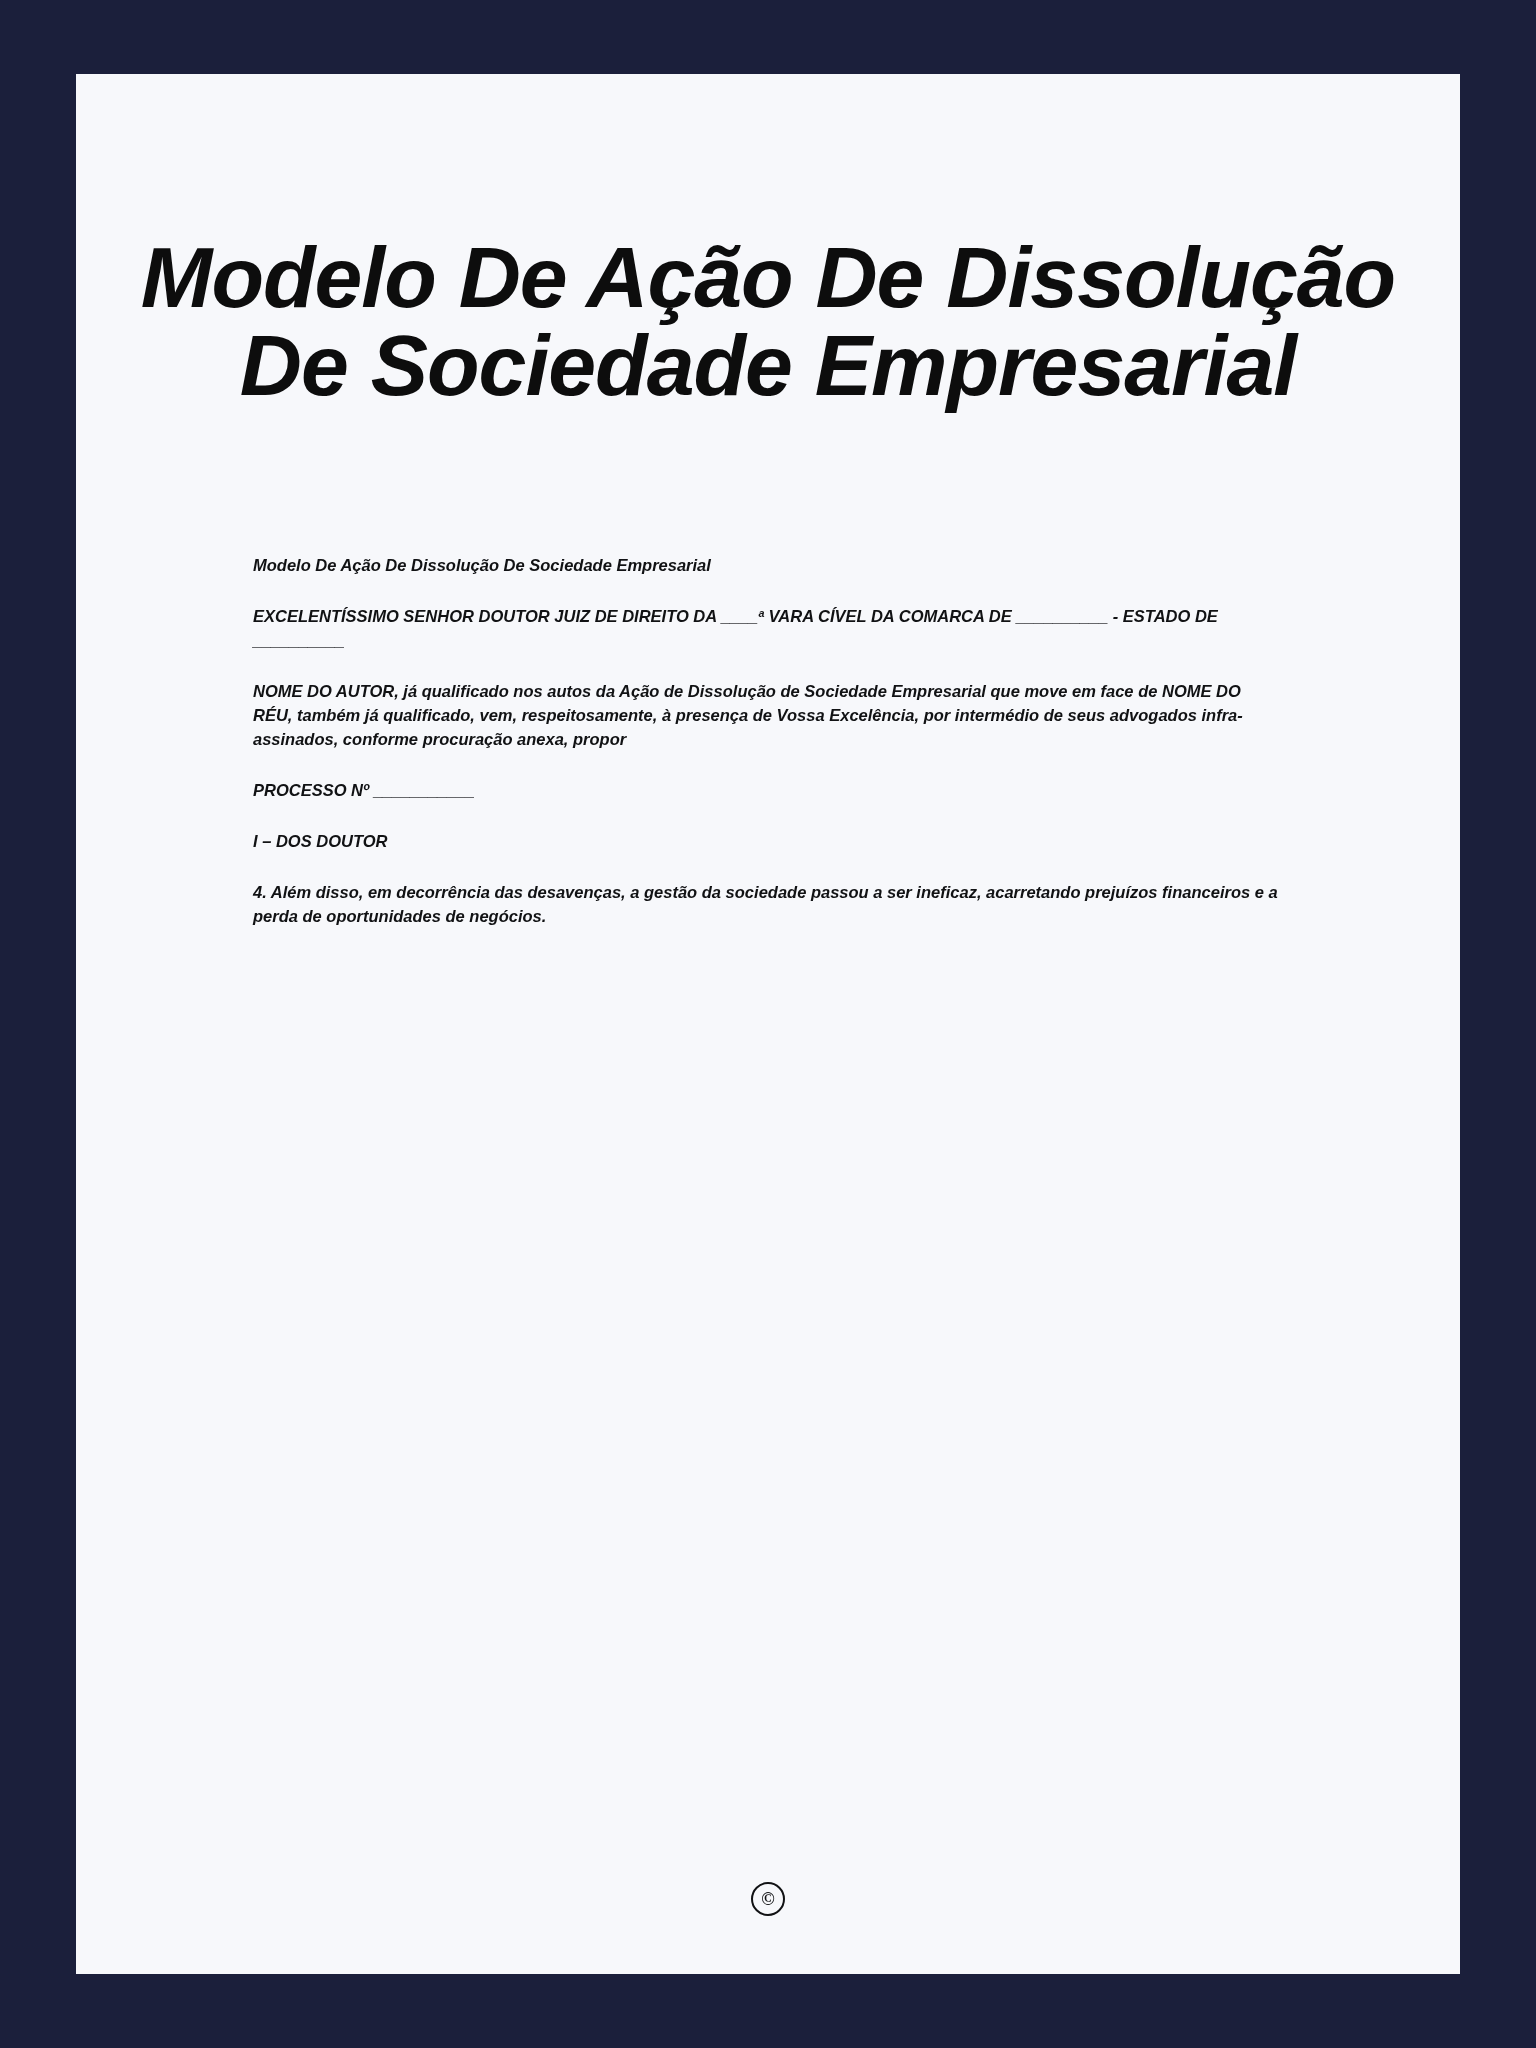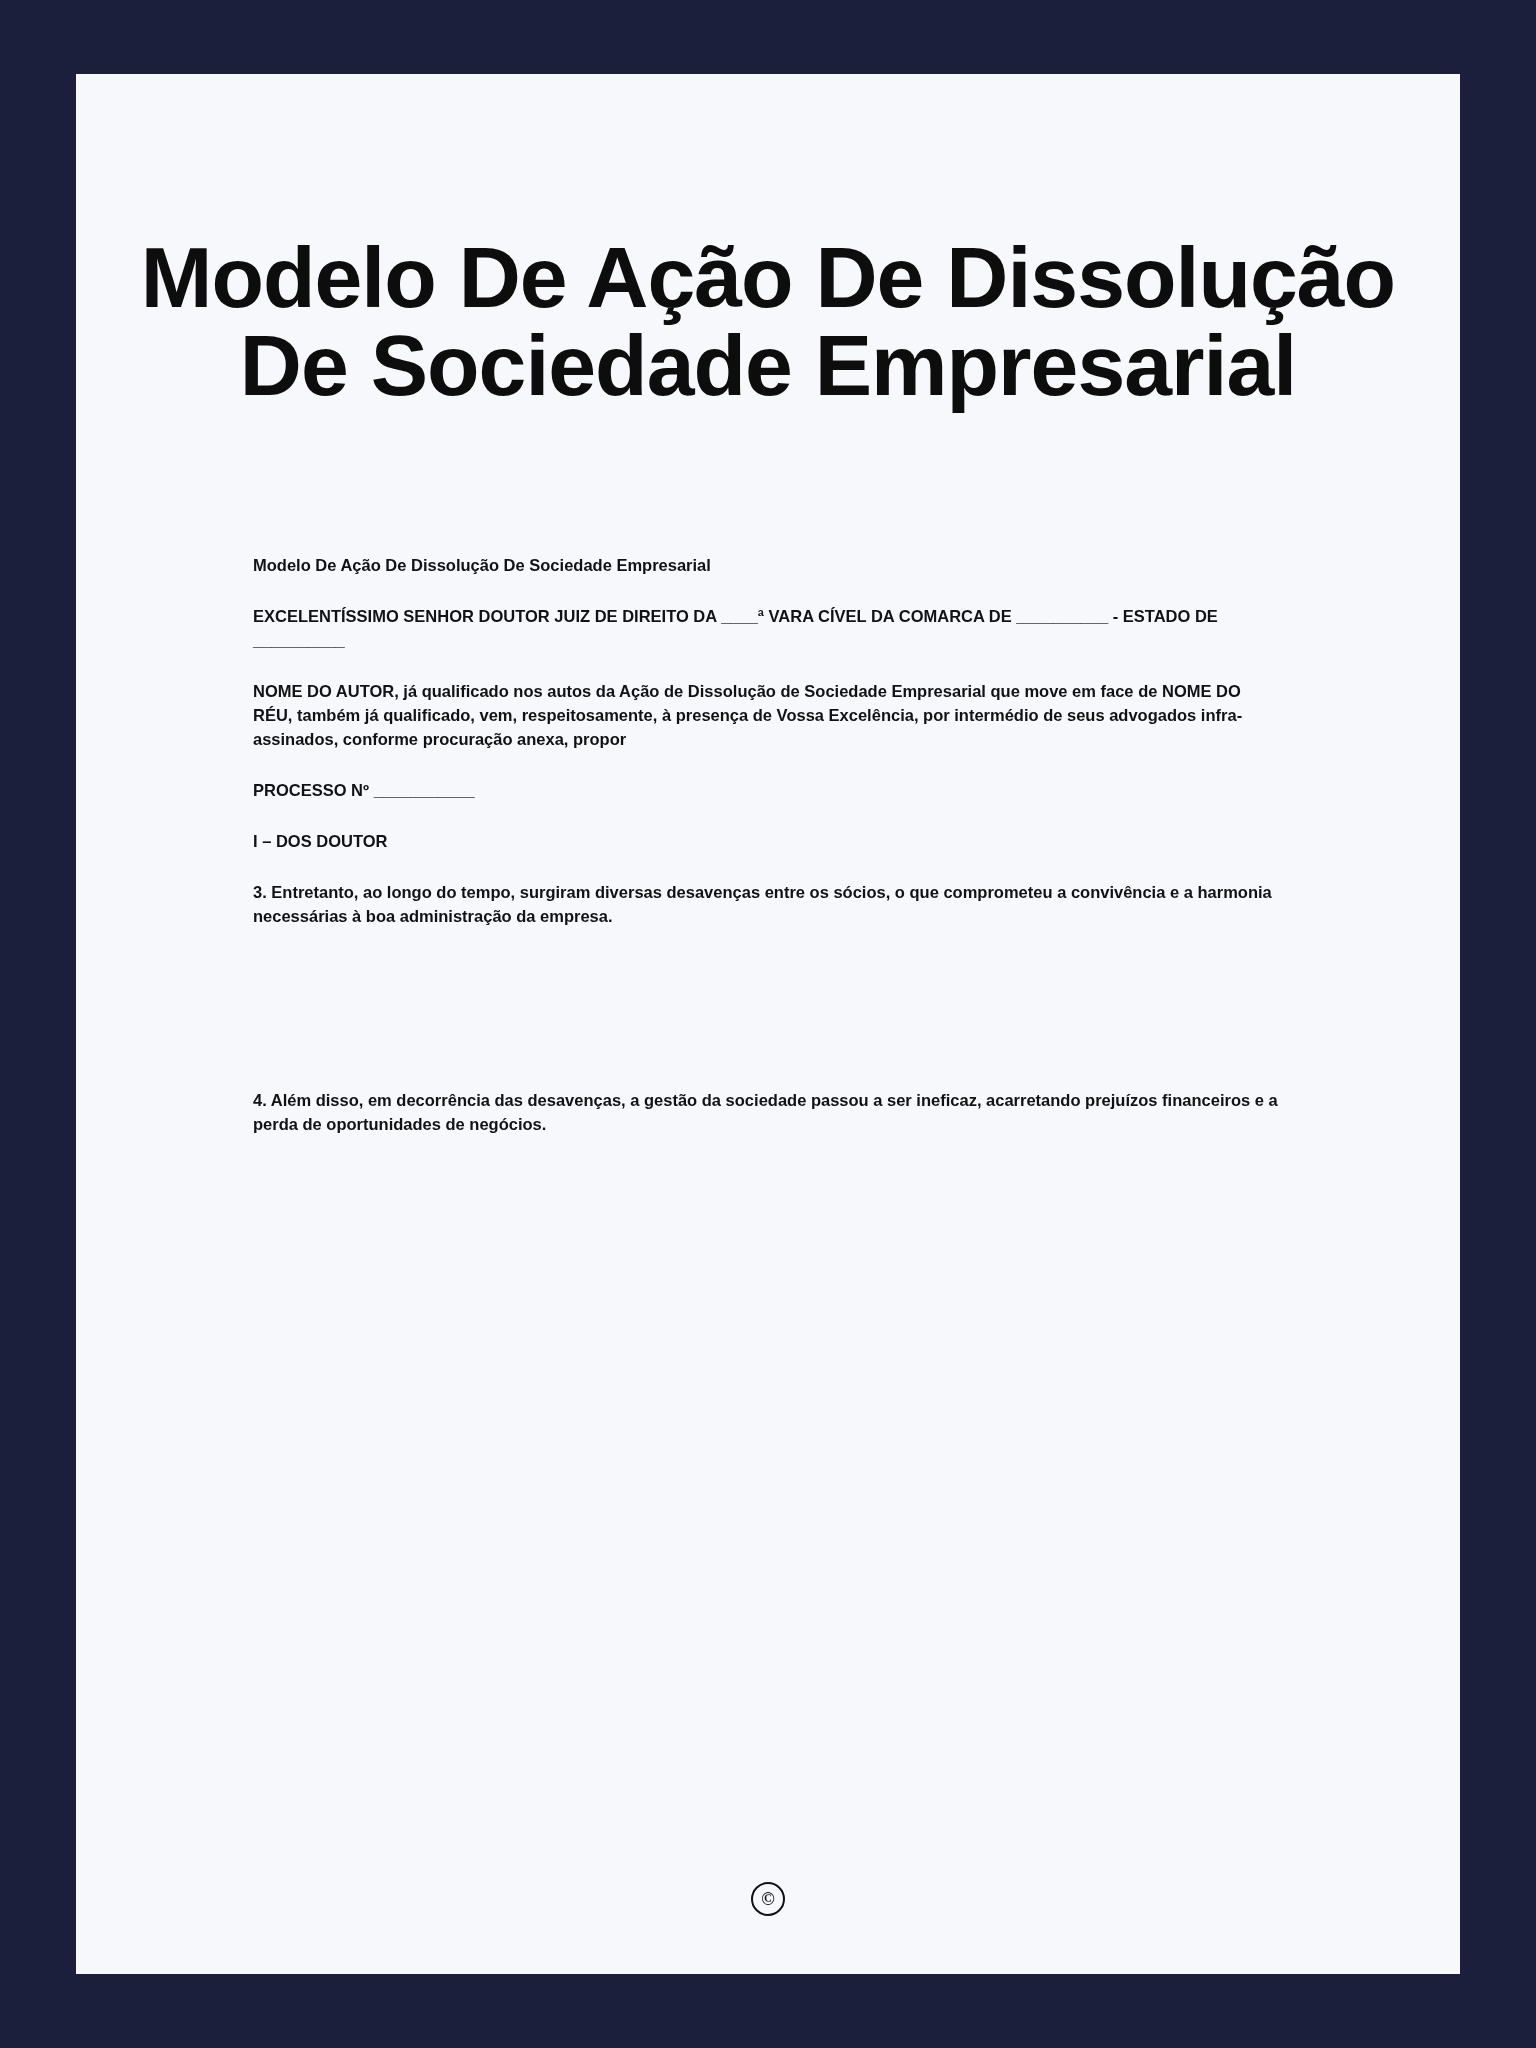--- a/index.html
+++ b/index.html
@@ -16,20 +16,21 @@
   .page {
     position: absolute;
     left: 76px;
     top: 74px;
     width: 1384px;
     height: 1900px;
     background: #f7f8fb;
     box-sizing: border-box;
     display: flex;
     flex-direction: column;
+    font-style: italic;
   }
   .title {
     margin: 0;
     padding: 160px 60px 0 60px;
     font-size: 86px;
     line-height: 1.02;
     font-weight: bold;
     color: #0d0d0d;
     text-align: center;
     letter-spacing: -1px;
@@ -83,21 +84,20 @@
 
   <h1 class="title">Modelo De Ação De Dissolução De Sociedade Empresarial</h1>
 
   <div class="body-wrap">
     <div class="doc-body">
       <p>Modelo De Ação De Dissolução De Sociedade Empresarial</p>
       <p>EXCELENTÍSSIMO SENHOR DOUTOR JUIZ DE DIREITO DA ____ª VARA CÍVEL DA COMARCA DE __________ - ESTADO DE __________</p>
       <p>NOME DO AUTOR, já qualificado nos autos da Ação de Dissolução de Sociedade Empresarial que move em face de NOME DO RÉU, também já qualificado, vem, respeitosamente, à presença de Vossa Excelência, por intermédio de seus advogados infra-assinados, conforme procuração anexa, propor</p>
       <p>PROCESSO Nº ___________</p>
       <p>I – DOS DOUTOR</p>
-      <p class="p-gap-md">3. Entretanto, ao longo do tempo, surgiram diversas desavenças entre os sócios, o que comprometeu a convivência e a harmonia necessárias à boa administração da empresa.</p>
       <p>4. Além disso, em decorrência das desavenças, a gestão da sociedade passou a ser ineficaz, acarretando prejuízos financeiros e a perda de oportunidades de negócios.</p>
     </div>
   </div>
 
   <div class="footer">
     <div class="copyright-mark">©</div>
   </div>
 
 </div>
 

